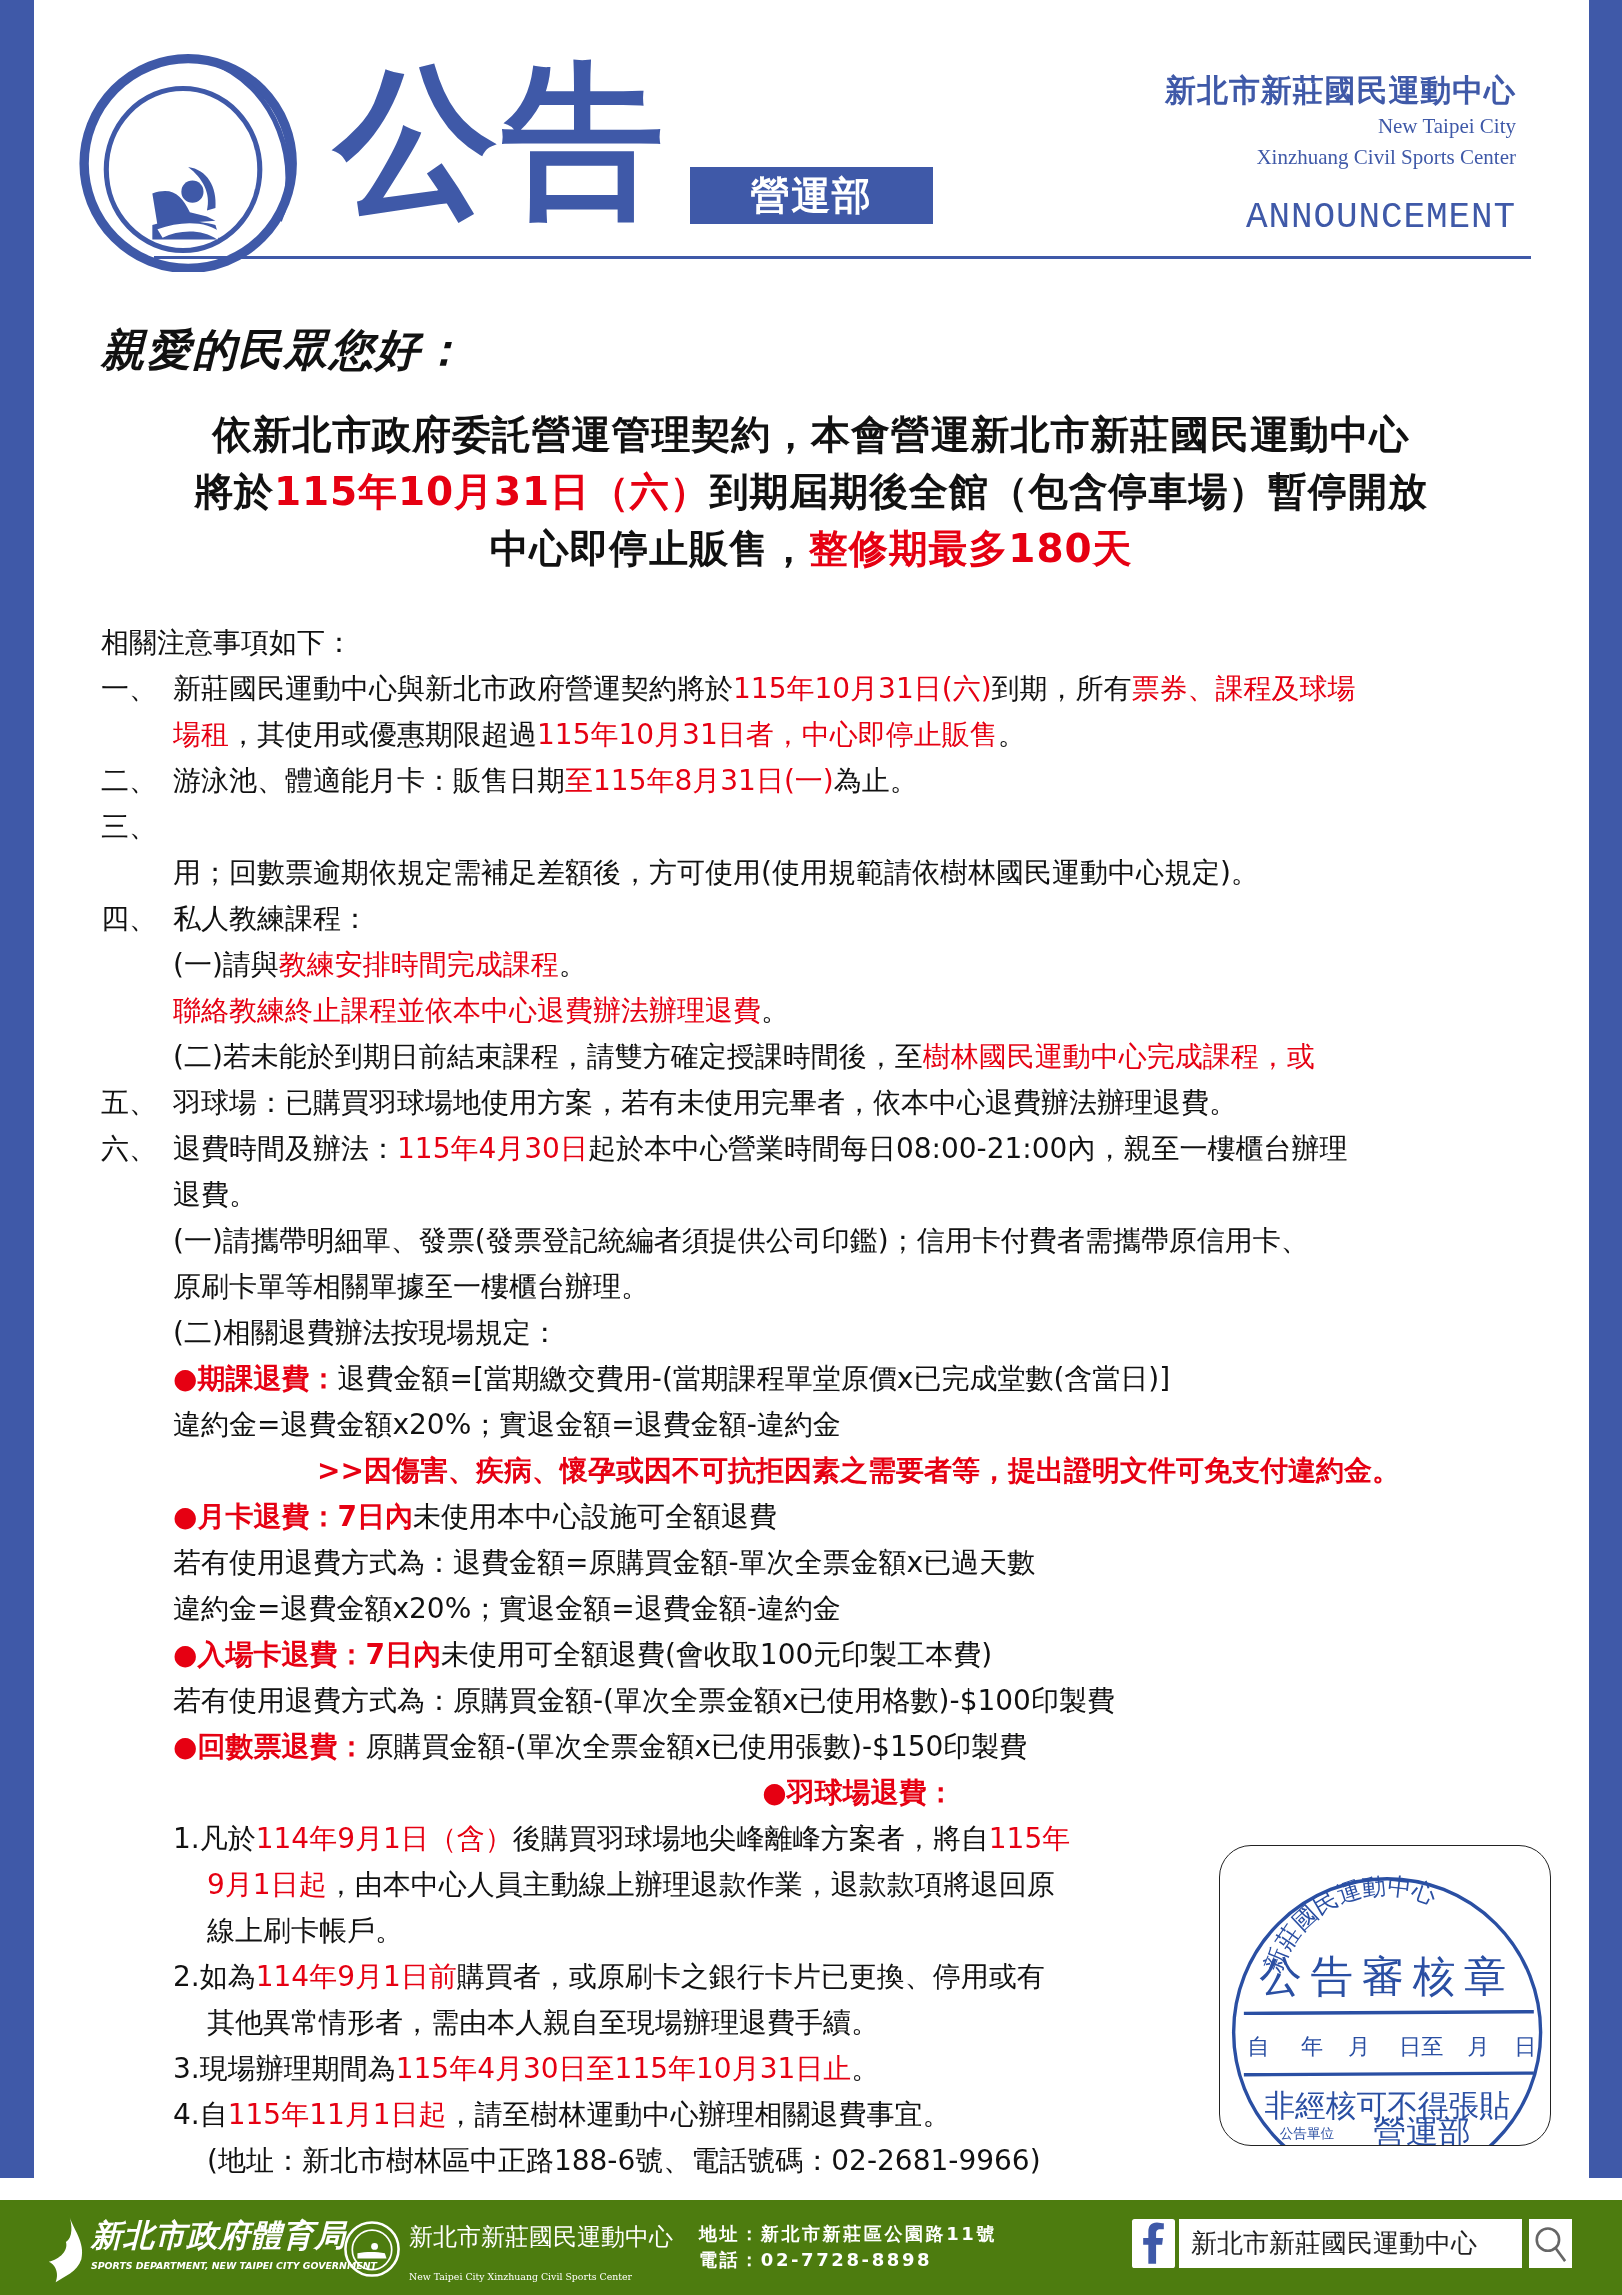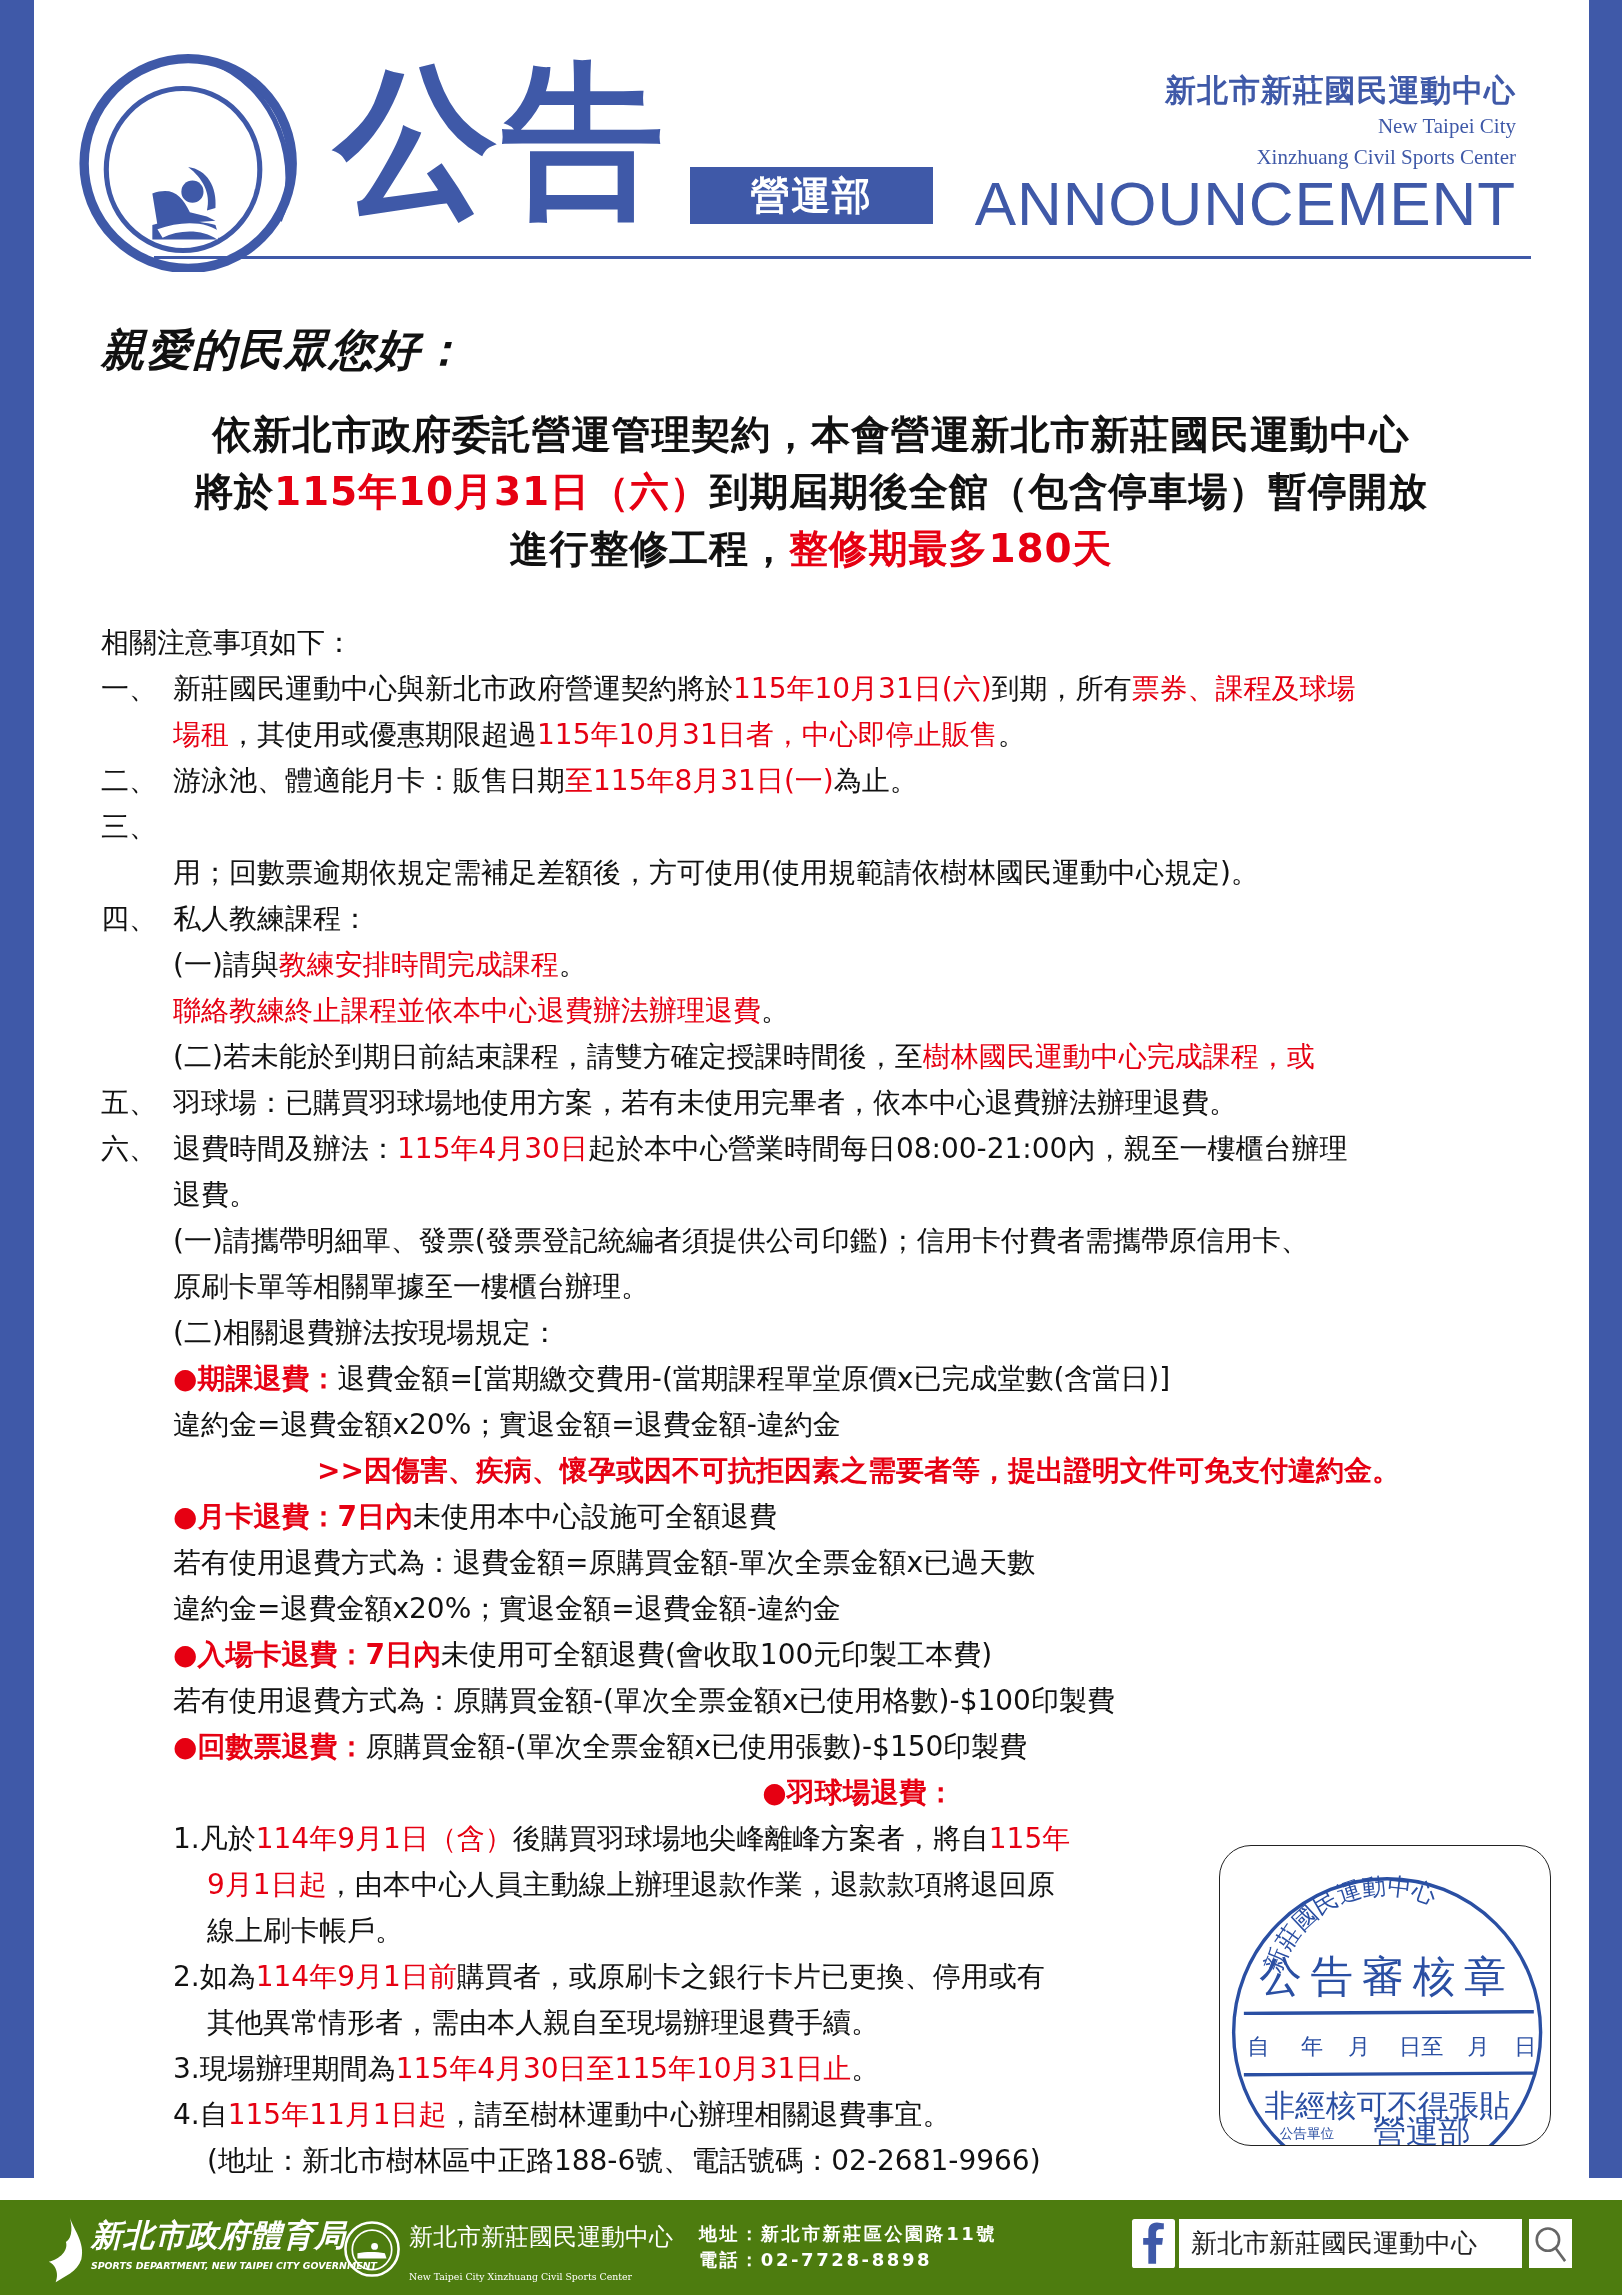--- a/index.html
+++ b/index.html
@@ -18,21 +18,21 @@
     position: absolute; left: 335px; top: 60px; font-size: 162px; font-weight: bold;
     color: #3f59a8; letter-spacing: 5.1px; line-height: 1;
   }
   .dept-box {
     position: absolute; left: 690px; top: 167px; width: 243px; height: 57px; background: #3f59a8;
     color: #fff; font-size: 39px; font-weight: bold; text-align: center; line-height: 57px; letter-spacing: 1.7px;
   }
   .org-block { position: absolute; right: 107px; top: 70px; text-align: right; color: #3f59a8; }
   .org-cn { font-size: 31px; font-weight: bold; line-height: 41px; letter-spacing: 0.9px; }
   .org-en1, .org-en2 { font-family: Liberation Serif, serif; font-size: 21px; line-height: 31px; }
-  .org-ann { font-family: Liberation Sans, sans-serif; font-size: 62px; line-height: 53px; margin-top: 4px; letter-spacing: 0.9px; }
+  .org-ann { font-family: Liberation Mono, monospace; font-size: 36px; line-height: 53px; margin-top: 18px; letter-spacing: 0.9px; }
   .header-rule { position: absolute; left: 154px; top: 256px; width: 1377px; height: 3.4px; background: #3f59a8; }
 
   
   .greeting { position: absolute; left: 101px; top: 321px; font-size: 44px; font-weight: bold; letter-spacing: 1.7px; font-style: italic; }
   .lead {
     position: absolute; left: 85px; width: 1452px; top: 406px; text-align: center;
     font-size: 39px; font-weight: bold; line-height: 57px; letter-spacing: 0.9px;
   }
   .red { color: #e60012; text-align: center; }
   .notes { position: absolute; left: 101px; top: 620px; width: 1443px; font-size: 28px; line-height: 46px; }
@@ -88,21 +88,21 @@
   <div class="org-en1">New Taipei City</div>
   <div class="org-en2">Xinzhuang Civil Sports Center</div>
   <div class="org-ann">ANNOUNCEMENT</div>
 </div>
 <div class="header-rule"></div>
 
 <div class="greeting">親愛的民眾您好：</div>
 <div class="lead">
   <div>依新北市政府委託營運管理契約，本會營運新北市新莊國民運動中心</div>
   <div><span>將於</span><span class="red">115年10月31日（六）</span><span>到期屆期後全館（包含停車場）暫停開放</span></div>
-  <div><span>進行整修工程，</span><span class="red">整修期最多180天</span></div>
+  <div><span>中心即停止販售，</span><span class="red">整修期最多180天</span></div>
 </div>
 
 <div class="notes">
   <div class="row">相關注意事項如下：</div>
 
   <div class="row hang">
     <span class="num">一、</span>
     <span><span>新莊國民運動中心與新北市政府營運契約將於</span><span class="red">115年10月31日(六)</span><span>到期，所有</span><span class="red">票券、課程及球場</span></span>
   </div>
   <div class="row ind"><span class="red">場租</span><span>，其使用或優惠期限超過</span><span class="red">115年10月31日者，中心即停止販售</span><span>。</span></div>

